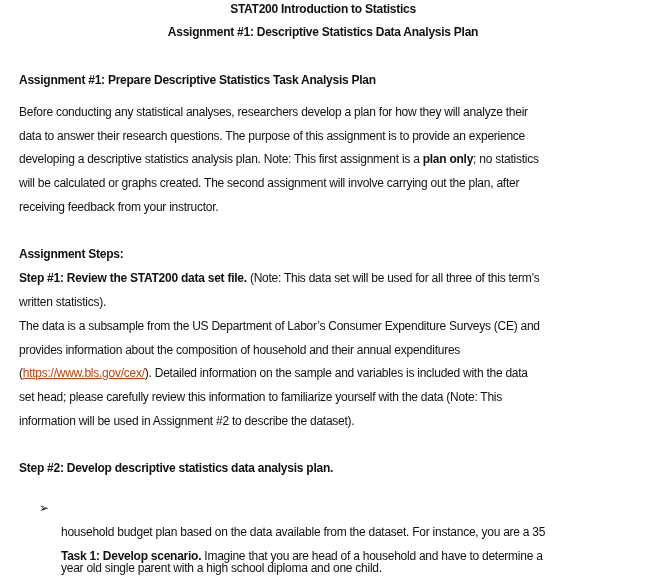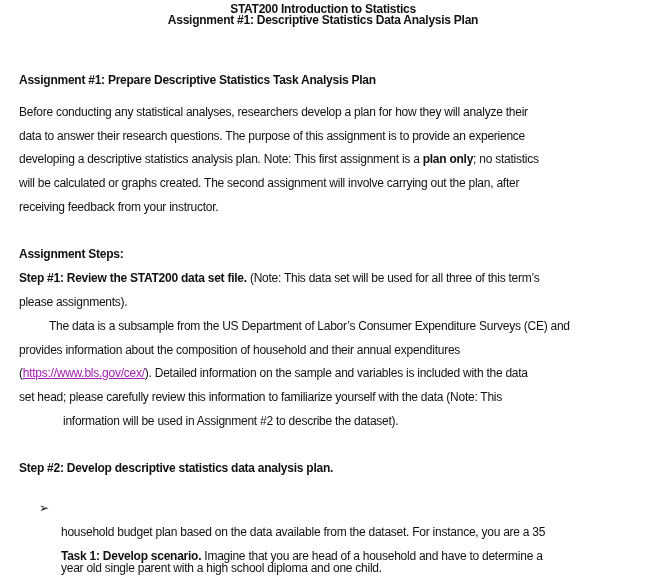--- a/index.html
+++ b/index.html
@@ -8,48 +8,48 @@
     font-family: "Liberation Sans", sans-serif; color: #111111;
     font-size: 12px;
   }
   .doc { position: absolute; left: 0; top: 0; width: 646px; }
   .line {
     position: absolute; left: 19px; white-space: nowrap;
     font-size: 12px; line-height: 16px; letter-spacing: -0.25px;
   }
   .center { left: 0; width: 646px; text-align: center; }
   .bold { font-weight: bold; }
-  .link { color: #a21caf; text-decoration: underline; }
+  .link { color: #c2410c; text-decoration: underline; }
   .task { left: 61px; }
   .bullet { position: absolute; left: 39px; font-size: 12px; line-height: 16px; }
 </style>
 </head>
 <body>
 
 <div class="doc">
   <div class="line center bold" style="top:1px;">STAT200 Introduction to Statistics</div>
-  <div class="line center bold" style="top:12px;">Assignment #1: Descriptive Statistics Data Analysis Plan</div>
+  <div class="line center bold" style="top:24px;">Assignment #1: Descriptive Statistics Data Analysis Plan</div>
 
   <div class="line bold" style="top:72px;">Assignment #1: Prepare Descriptive Statistics Task Analysis Plan</div>
 
   <div class="line" style="top:104px;">Before conducting any statistical analyses, researchers develop a plan for how they will analyze their</div>
   <div class="line" style="top:128px;">data to answer their research questions. The purpose of this assignment is to provide an experience</div>
   <div class="line" style="top:151px;"><span>developing a descriptive statistics analysis plan. Note: This first assignment is a </span><span class="bold">plan only</span><span>; no statistics</span></div>
   <div class="line" style="top:175px;">will be calculated or graphs created.  The second assignment will involve carrying out the plan, after</div>
   <div class="line" style="top:199px;">receiving feedback from your instructor.</div>
 
   <div class="line bold" style="top:246px;">Assignment Steps:</div>
   <div class="line" style="top:270px;text-align:center;"><span class="bold">Step #1: Review the STAT200 data set file.</span><span> (Note: This data set will be used for all three of this term’s</span></div>
-  <div class="line" style="top:294px;">please assignments).</div>
+  <div class="line" style="top:294px;">written statistics).</div>
 
-  <div class="line" style="top:318px;margin-left:30px;">The data is a subsample from the US Department of Labor’s Consumer Expenditure Surveys (CE) and</div>
+  <div class="line" style="top:318px;">The data is a subsample from the US Department of Labor’s Consumer Expenditure Surveys (CE) and</div>
   <div class="line" style="top:342px;">provides information about the composition of household and their annual expenditures</div>
   <div class="line" style="top:365px;"><span>(</span><a class="link">https://www.bls.gov/cex/</a><span>). Detailed information on the sample and variables is included with the data</span></div>
   <div class="line" style="top:389px;">set head; please carefully review this information to familiarize yourself with the data (Note: This</div>
-  <div class="line" style="top:413px;margin-left:44px;">information will be used in Assignment #2 to describe the dataset).</div>
+  <div class="line" style="top:413px;">information will be used in Assignment #2 to describe the dataset).</div>
 
   <div class="line bold" style="top:460px;">Step #2: Develop descriptive statistics data analysis plan.</div>
 
   <div class="bullet" style="top:500px;">➢</div>
   <div class="line task" style="top:500px;margin-top:48px;"><span class="bold">Task 1: Develop scenario.</span><span> Imagine that you are head of a household and have to determine a</span></div>
   <div class="line task" style="top:524px;">household budget plan based on the data available from the dataset. For instance, you are a 35</div>
   <div class="line task" style="top:560px;">year old single parent with a high school diploma and one child.</div>
 </div>
 
 </body></html>

